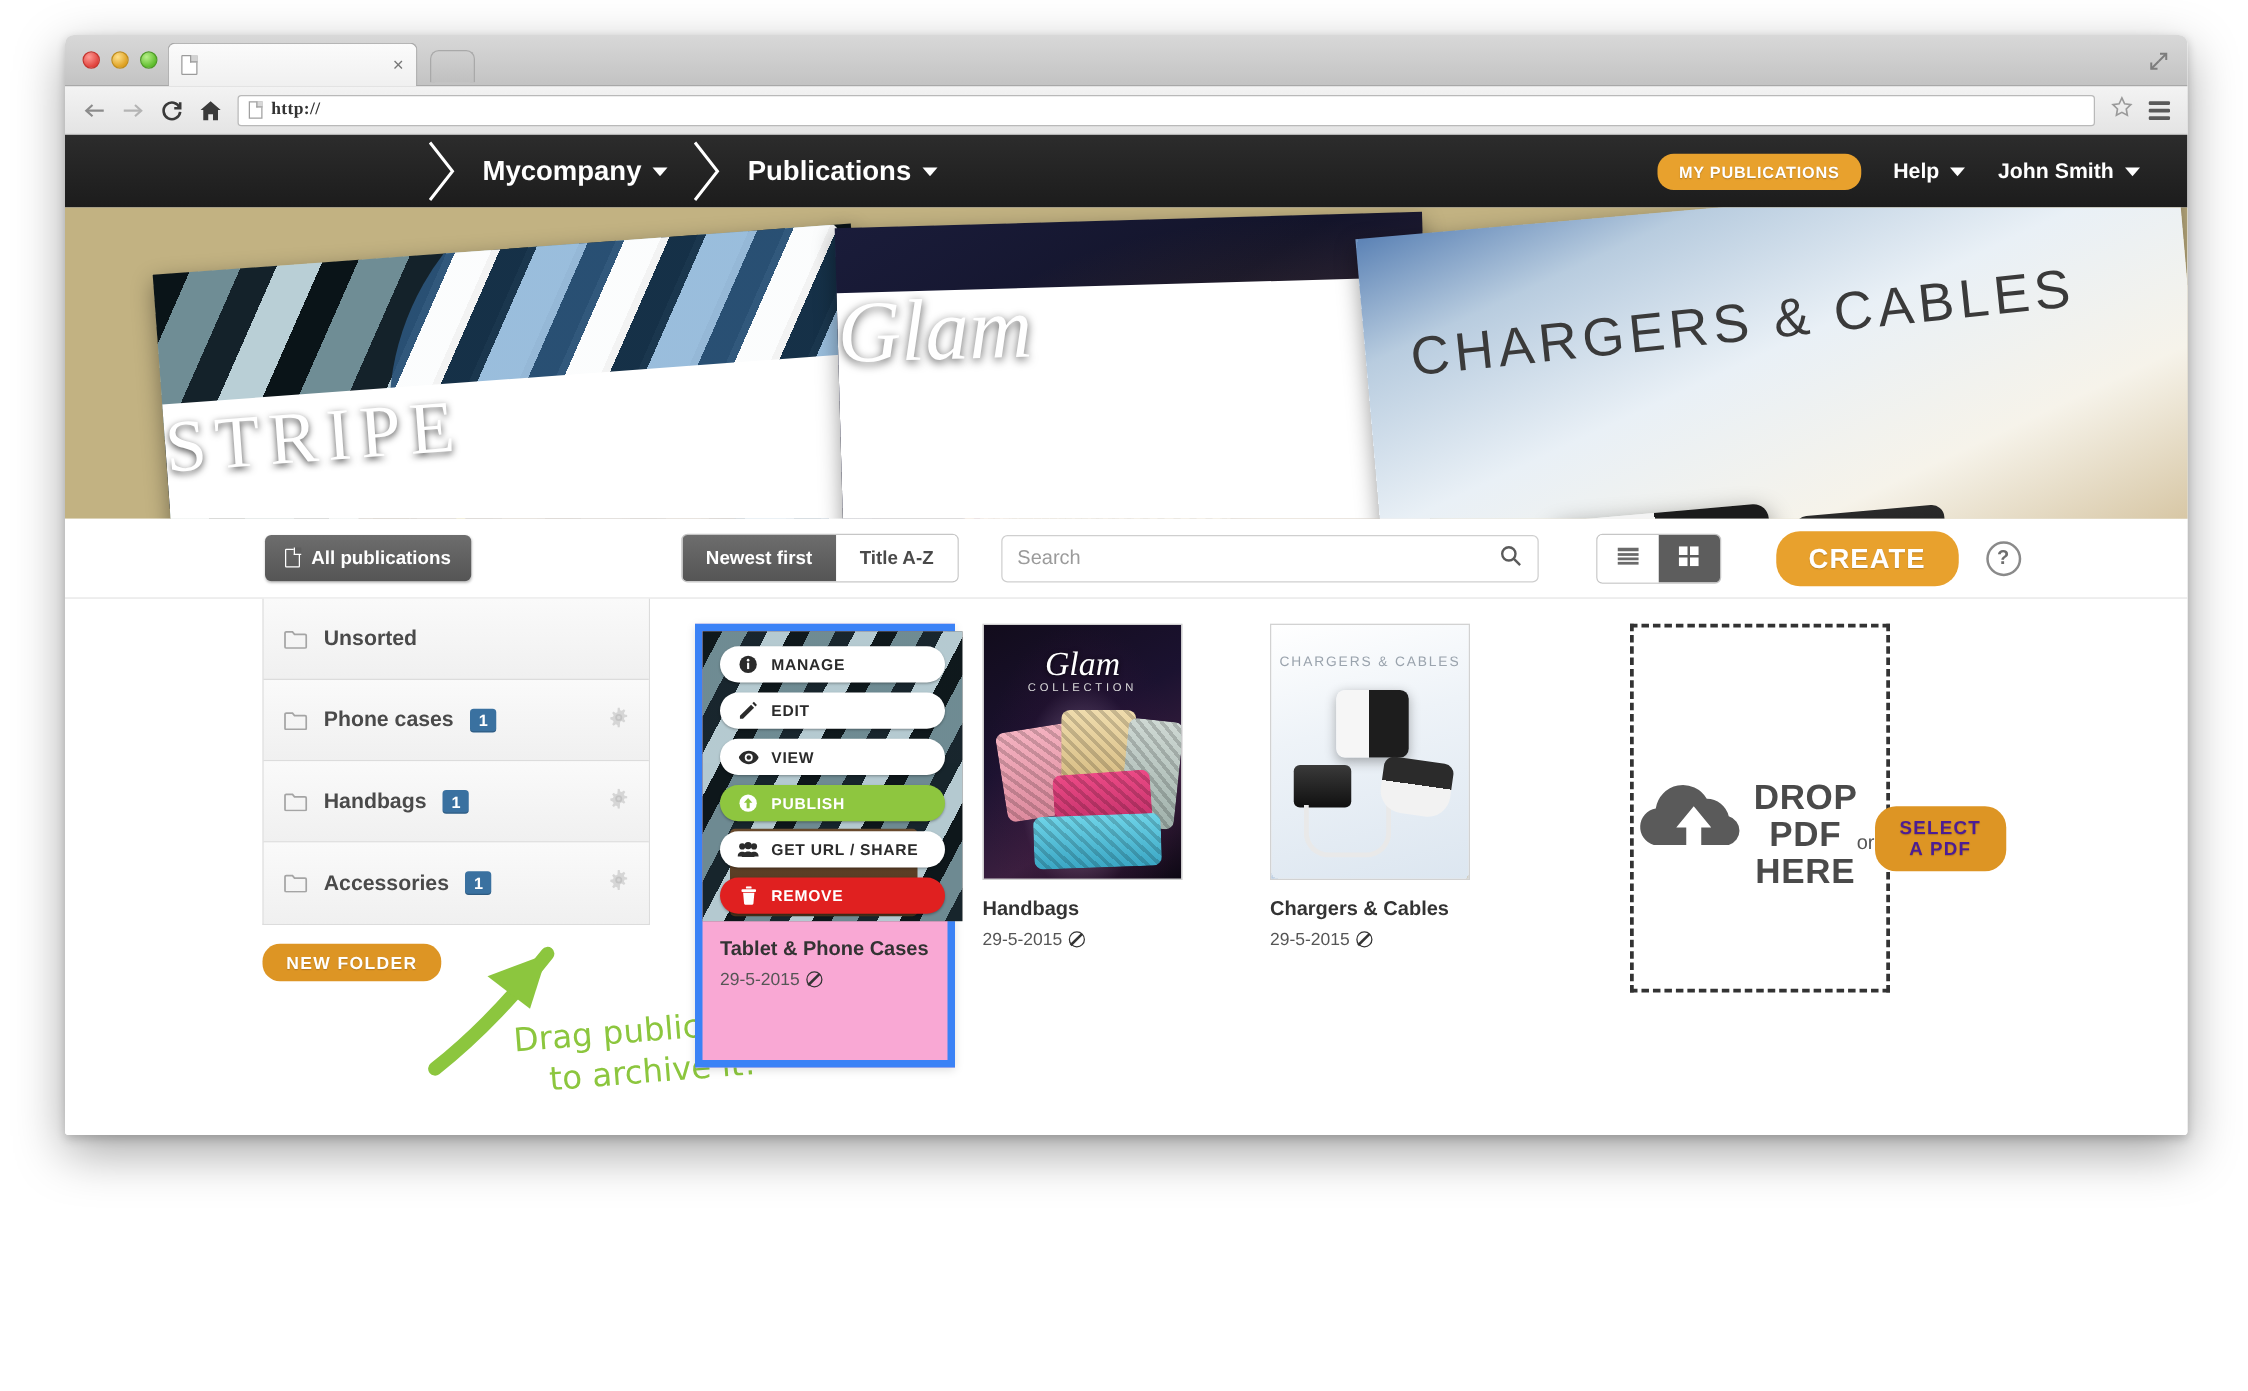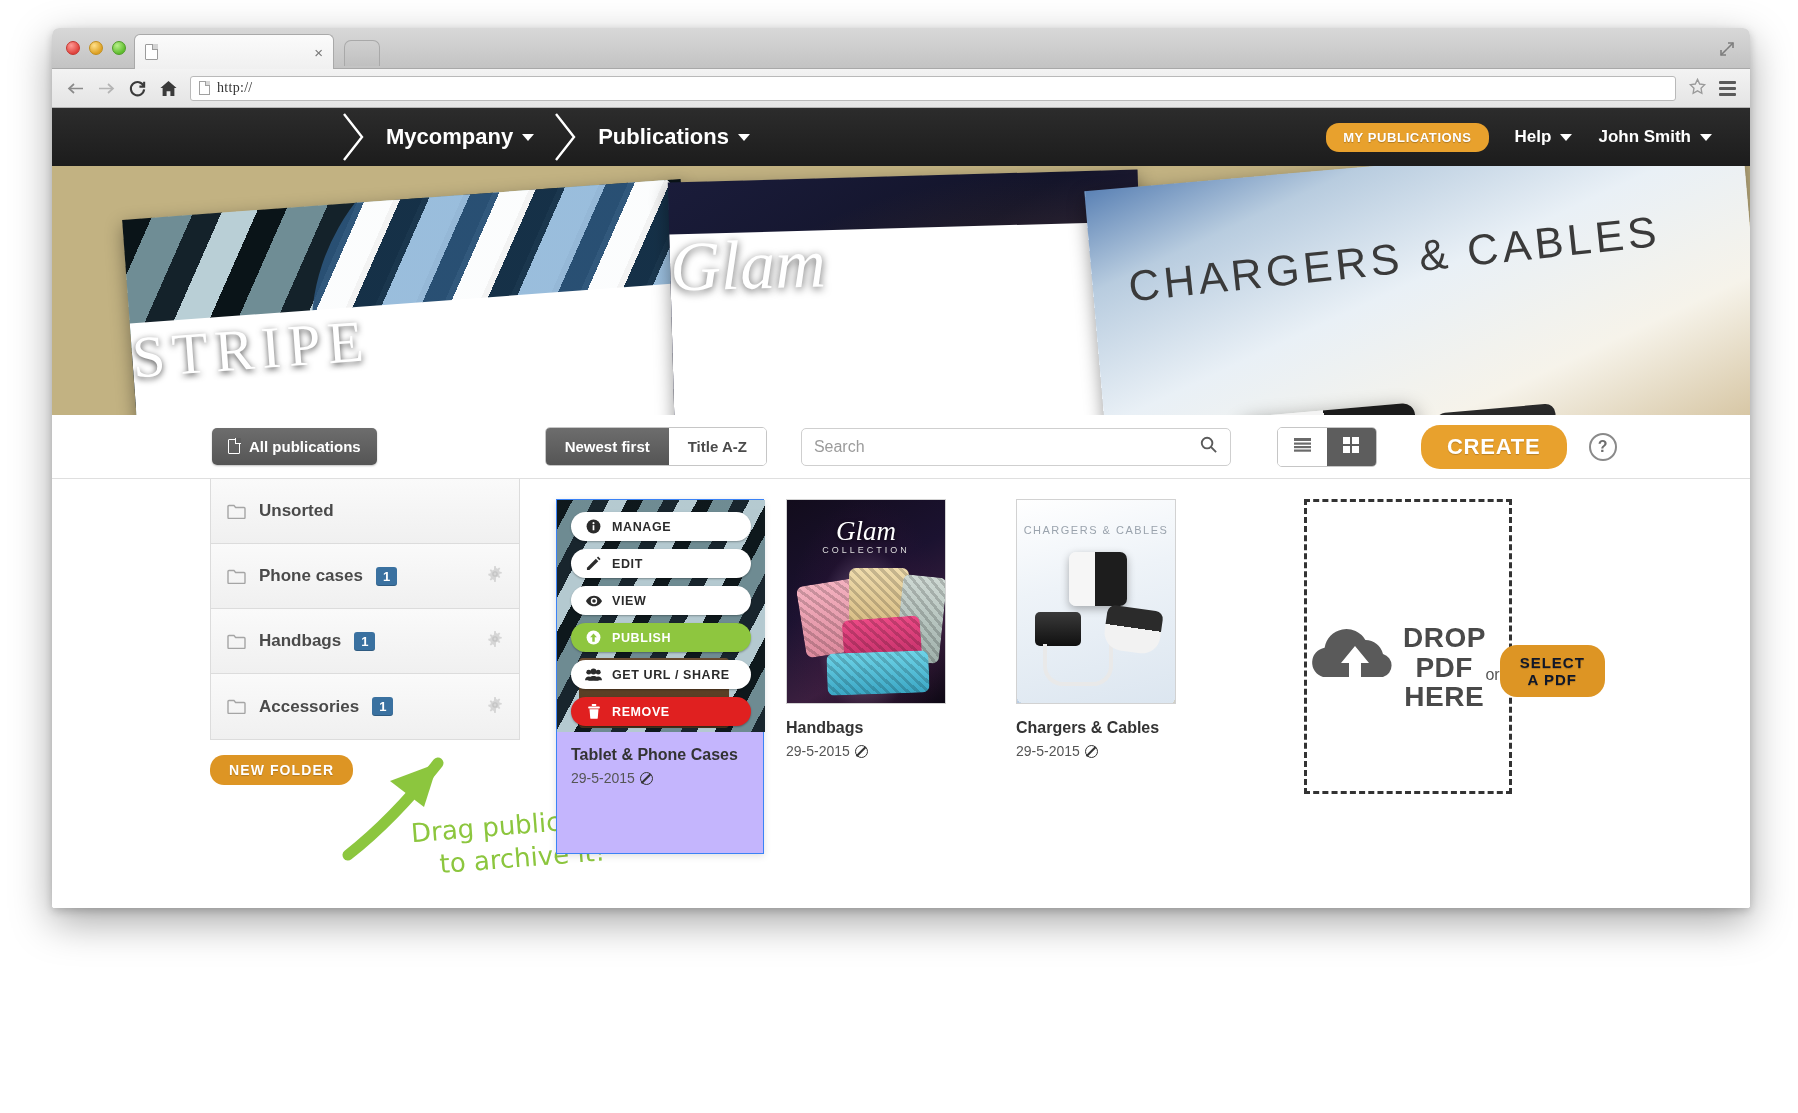--- a/index.html
+++ b/index.html
@@ -108,20 +108,21 @@
   .url-field {
     flex: 1;
     height: 25px;
     background: #fff;
     border: 1px solid #b9b9b9;
     border-radius: 3px;
     display: flex;
     align-items: center;
     padding: 0 8px;
     gap: 7px;
+    font-weight: bold;
   }
   .url-doc-icon {
     width: 11px; height: 14px;
     border: 1.2px solid #a0a0a0;
     background: #fff;
     position: relative;
   }
   .url-doc-icon::after {
     content: "";
     position: absolute;
@@ -615,22 +616,22 @@
     content: "";
     position: absolute;
     left: 50%; top: -1px;
     width: 1.7px; height: 13px;
     background: #333;
     transform: translateX(-50%) rotate(45deg);
   }
 
   
   .card-active {
-    background: #c4b5fd;
-    border: 1px solid #3b82f6;
+    background: #f9a8d4;
+    border: 6px solid #3b82f6;
     box-shadow: 0 2px 7px rgba(0,0,0,0.13);
     width: 208px;
     padding: 0;
     margin-right: 22px;
     height: 355px;
   }
   .overlay {
     width: 208px;
     height: 232px;
     background: #6a6a6a;
@@ -705,21 +706,21 @@
     letter-spacing: 0.5px;
   }
   .dz-or {
     font-size: 16px;
     color: #555;
     margin-top: 26px;
   }
   .btn-selectpdf {
     margin-top: 19px;
     background: #dd9524;
-    color: #0f172a;
+    color: #4c1d95;
     border: none;
     border-radius: 17px;
     font-size: 15px;
     font-weight: bold;
     letter-spacing: 1px;
     padding: 9px 20px;
     text-shadow: 0 1px 1px rgba(0,0,0,0.2);
   }
 
   

